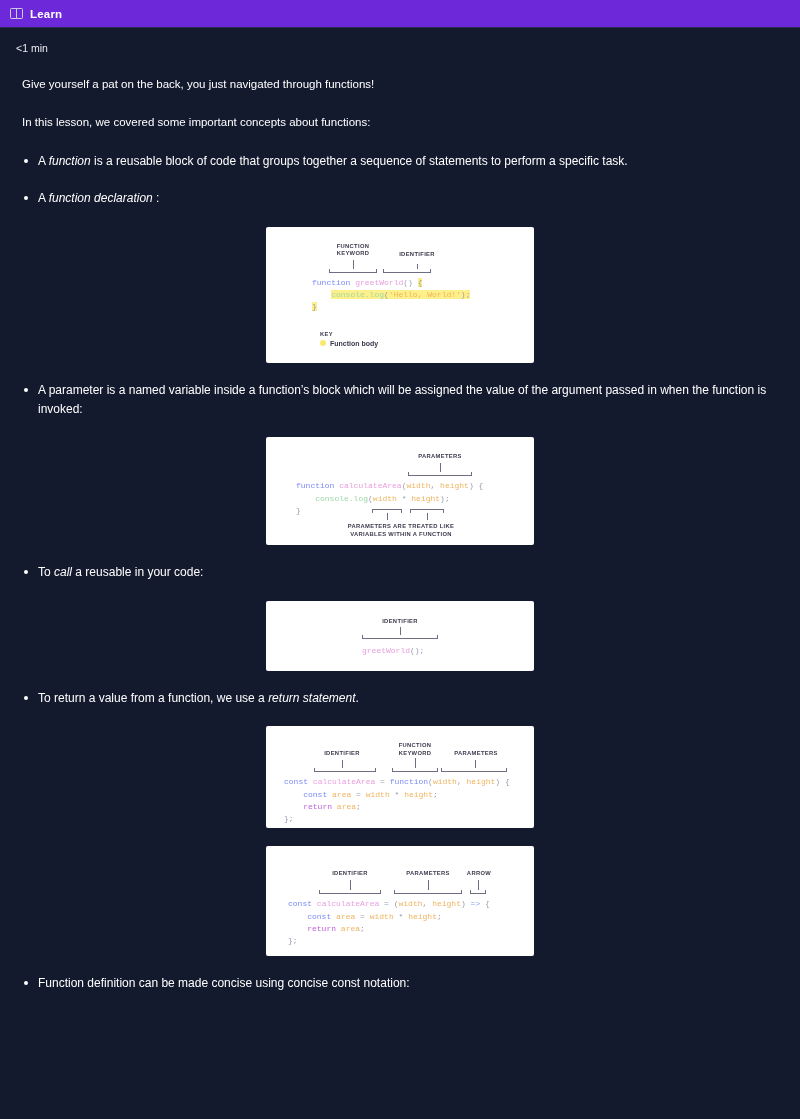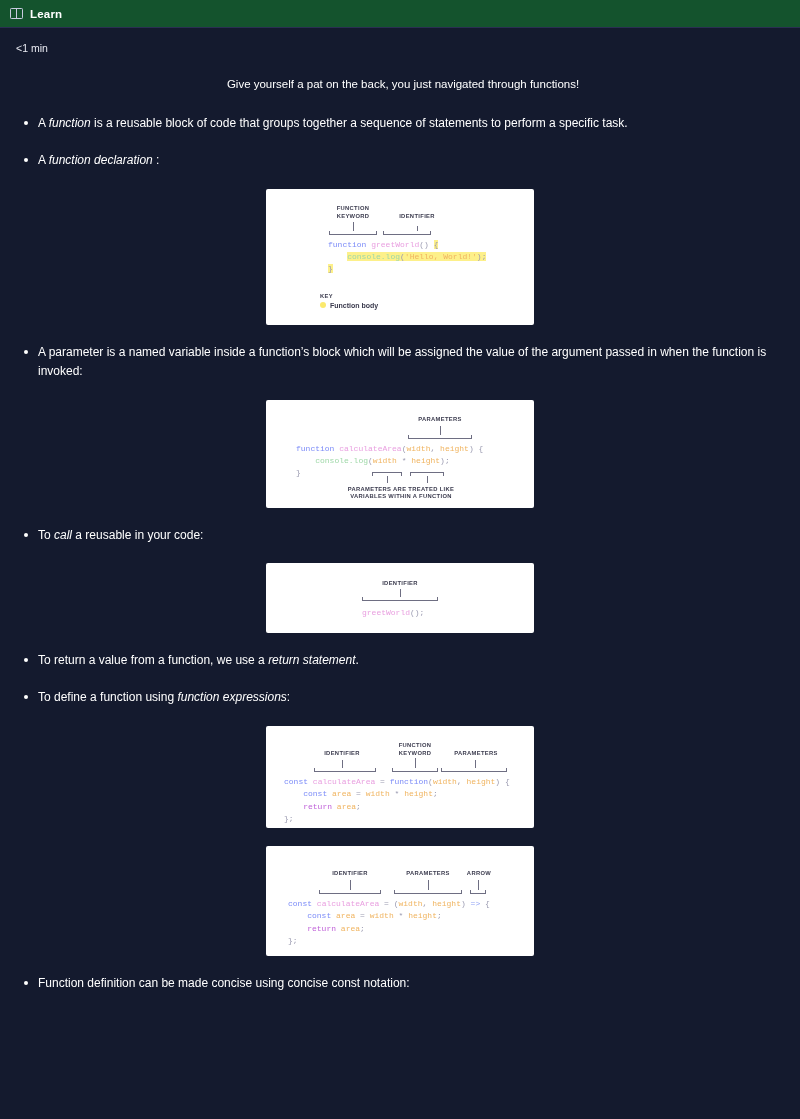--- a/index.html
+++ b/index.html
@@ -11,21 +11,21 @@
     width: 800px;
     min-height: 1119px;
     font-family: "Liberation Sans", sans-serif;
     color: #ffffff;
     -webkit-font-smoothing: antialiased;
   }
 
   
   .topbar {
     height: 28px;
-    background: #14532d;
+    background: #6d28d9;
     display: flex;
     align-items: center;
     padding: 0 10px;
     border-bottom: 1px solid #2a2f52;
   }
   .topbar .book-icon {
     width: 13px; height: 11px;
     margin-right: 7px;
     display: inline-block;
     position: relative;
@@ -47,21 +47,20 @@
     font-size: 10.5px;
     color: #e9eaf2;
     margin: 0 0 22px 0;
     font-weight: 500;
   }
   .para {
     font-size: 11.5px;
     line-height: 1.55;
     color: #ffffff;
     margin: 0 0 20px 6px;
-    text-align: center;
   }
 
   ul.bullets {
     margin: 0; padding: 0;
     list-style: none;
   }
   ul.bullets > li {
     position: relative;
     padding-left: 22px;
     font-size: 12px;
@@ -159,20 +158,21 @@
     </svg>
   </span>
   <span class="title">Learn</span>
 </div>
 
 <div class="article">
 
   <div class="readtime">&lt;1 min</div>
 
   <p class="para">Give yourself a pat on the back, you just navigated through functions!</p>
+  <p class="para">In this lesson, we covered some important concepts about functions:</p>
 
   <ul class="bullets">
 
     <li>
       <span><span>A </span><em>function</em><span> is a reusable block of code that groups together a sequence of statements to perform a specific task.</span></span>
     </li>
 
     <li>
       <span><span>A </span><em>function declaration</em><span> :</span></span>
     </li>
@@ -183,21 +183,21 @@
       <div class="lbl" style="position:absolute;left:56px;top:16px;width:62px;white-space:pre;">FUNCTION
 KEYWORD</div>
       <div class="lbl" style="position:absolute;left:120px;top:24px;width:62px;">IDENTIFIER</div>
 
       <div class="stem" style="left:87px;top:33px;height:9px;"></div>
       <div class="brk-up" style="left:63px;top:42px;width:48px;"></div>
 
       <div class="stem" style="left:151px;top:37px;height:5px;"></div>
       <div class="brk-up" style="left:117px;top:42px;width:48px;"></div>
 
-      <div class="code" style="position:absolute;left:62px;top:50px;"><span class="t-kw">function</span> <span class="t-id">greetWorld</span><span class="t-punc">()</span> <span class="hl t-punc">{</span>
+      <div class="code" style="position:absolute;left:46px;top:50px;"><span class="t-kw">function</span> <span class="t-id">greetWorld</span><span class="t-punc">()</span> <span class="hl t-punc">{</span>
     <span class="hl"><span class="t-fn">console.log</span><span class="t-punc">(</span><span class="t-str">'Hello, World!'</span><span class="t-punc">);</span></span>
 <span class="hl t-punc">}</span></div>
 
       <div style="position:absolute;left:54px;top:104px;">
         <div class="key-title">KEY</div>
         <div class="key-row">
           <span class="key-dot"></span>
           <span class="key-text">Function body</span>
         </div>
       </div>
@@ -248,23 +248,20 @@
     </div>
   </div>
 
   <ul class="bullets">
 
 
     <li>
       <span><span>To return a value from a function, we use a </span><em>return statement</em><span>.</span></span>
     </li>
 
-    <li>
-      <span><span>To define a function using </span><em>function expressions</em><span>:</span></span>
-    </li>
   </ul>
 
   <div class="diag-wrap">
     <div class="diagram" style="height:102px;">
       <div class="lbl" style="position:absolute;left:32px;top:24px;width:88px;">IDENTIFIER</div>
       <div class="lbl" style="position:absolute;left:118px;top:16px;width:62px;white-space:pre;">FUNCTION
 KEYWORD</div>
       <div class="lbl" style="position:absolute;left:174px;top:24px;width:72px;">PARAMETERS</div>
 
       <div class="stem" style="left:76px;top:34px;height:8px;"></div>

